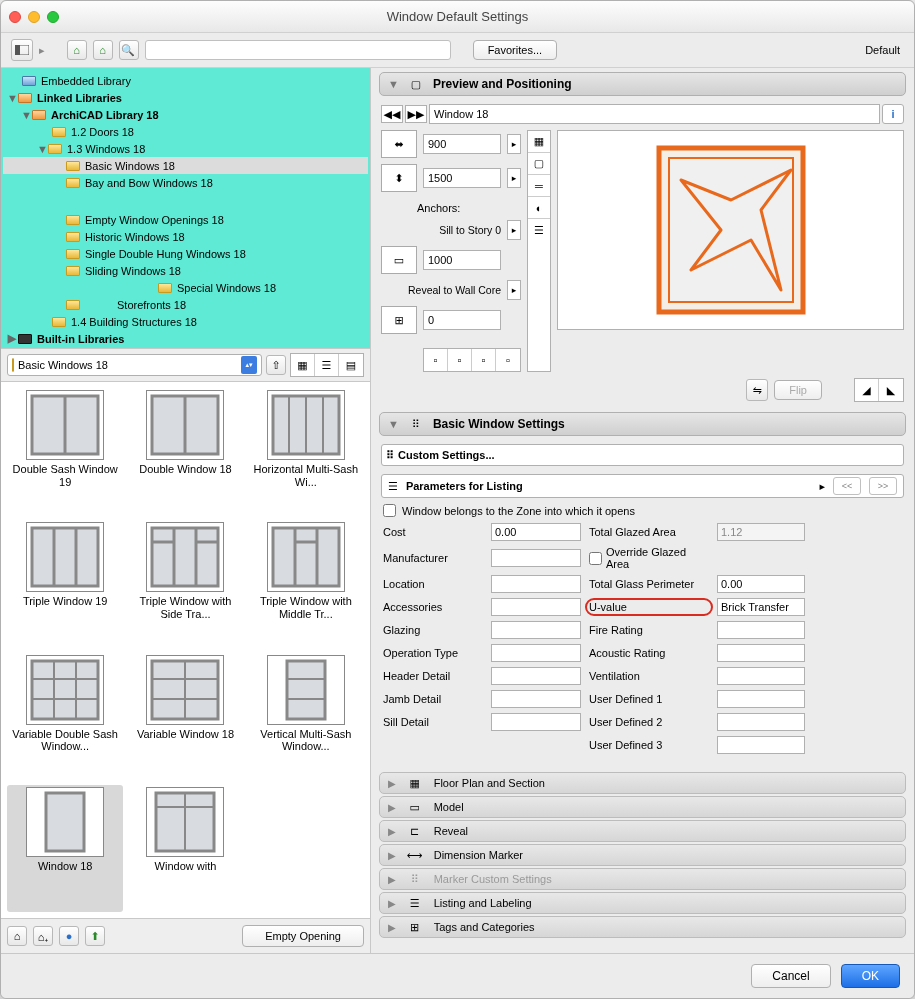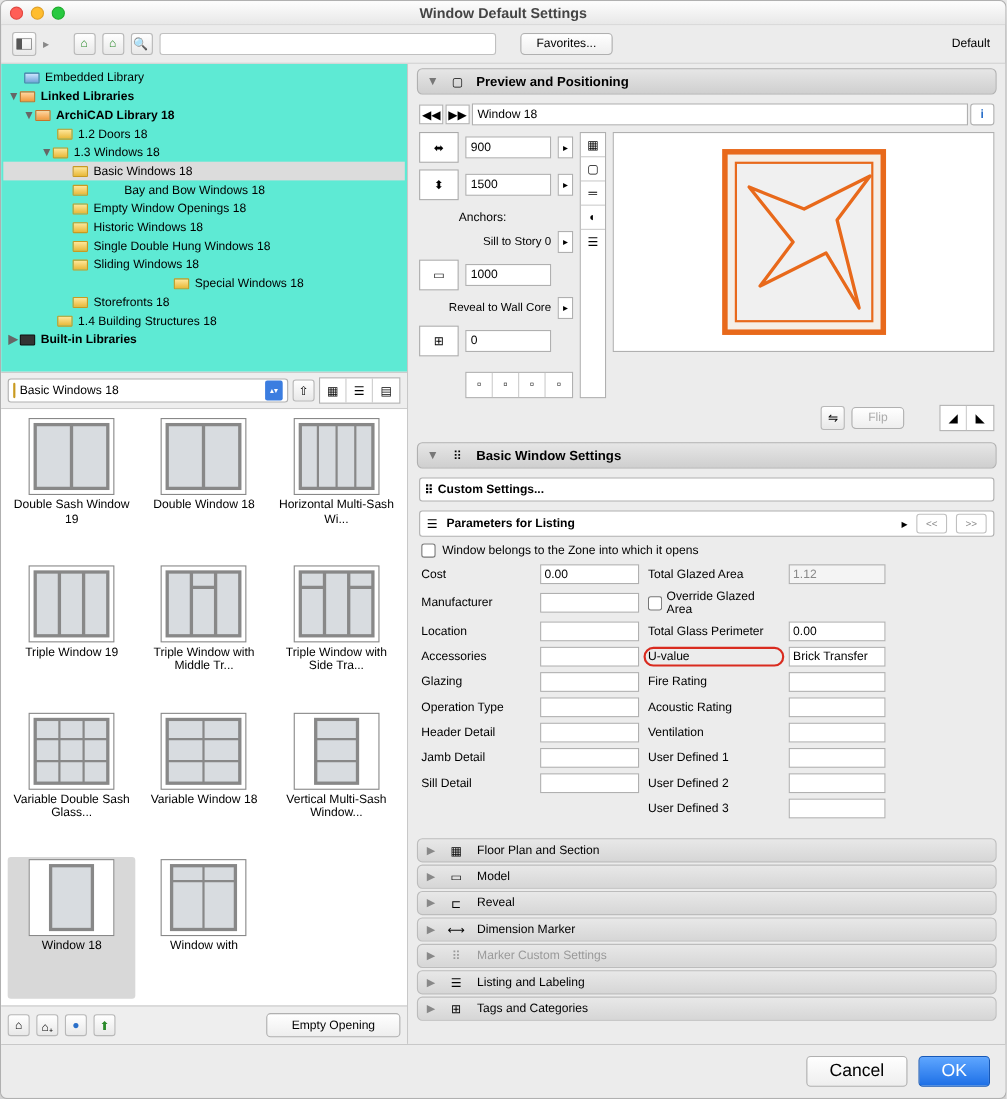--- a/index.html
+++ b/index.html
@@ -1,18 +1,18 @@
 <!DOCTYPE html>
 <html><head>
 <meta charset="utf-8">
 <style>
 * { box-sizing: border-box; margin: 0; padding: 0; font-family: -apple-system, "Helvetica Neue", Arial, sans-serif; font-size: 11px; }
 body { background: #f0f0f0; }
 .window { width: 915px; height: 999px; background: #ececec; border: 1px solid #b0b0b0; border-radius: 6px; margin: 0 auto; display: flex; flex-direction: column; box-shadow: 0 10px 30px rgba(0,0,0,0.3); }
-.titlebar { height: 22px; display: flex; align-items: center; padding: 0 8px; border-bottom: 1px solid #d0d0d0; background: linear-gradient(#fdfdfd,#e8e8e8); border-radius: 6px 6px 0 0; position: relative; font-weight: bold; }
+.titlebar { height: 32px; display: flex; align-items: center; padding: 0 8px; border-bottom: 1px solid #d0d0d0; background: linear-gradient(#fdfdfd,#e8e8e8); border-radius: 6px 6px 0 0; position: relative; }
 .traffic { display: flex; gap: 7px; }
 .tlight { width: 12px; height: 12px; border-radius: 50%; }
 .tlight.close { background: #ff5f57; border:1px solid #e14740; }
 .tlight.min { background: #ffbd2e; border:1px solid #e1a126; }
 .tlight.max { background: #28c940; border:1px solid #1dad2c; }
 .titletext { position:absolute; left:0; right:0; text-align:center; font-size: 13px; color:#444; }
 .toolbar-row { display:flex; align-items:center; padding: 6px 10px; gap:6px; border-bottom:1px solid #d0d0d0; }
 .icon-btn { width:22px; height:22px; border:1px solid #b8b8b8; border-radius:3px; background:linear-gradient(#fff,#e8e8e8); display:inline-flex; align-items:center; justify-content:center; cursor:pointer; }
 .icon-btn.small { width:20px; height:20px; }
 .push-btn { padding: 3px 14px; border:1px solid #b0b0b0; border-radius:4px; background:linear-gradient(#fff,#eee); cursor:pointer; font-size:11px; }
@@ -72,21 +72,21 @@
 .params-grid .lbl { font-size:11px; }
 .params-grid .inp { height:18px; border:1px solid #b0b0b0; background:#fff; padding:0 3px; font-size:11px; width:100%; }
 .params-grid .inp.ro { background:#f4f4f4; color:#888; }
 .highlight { position:relative; }
 .highlight::after { content:""; position:absolute; left:-4px; right:-4px; top:-3px; bottom:-3px; border:2px solid #d92b1f; border-radius:10px; pointer-events:none; }
 .collapsed-list { margin:0 8px; }
 .collapsed-section { display:flex; align-items:center; background:linear-gradient(#e8e8e8,#d6d6d6); border:1px solid #bcbcbc; border-radius:5px; height:22px; margin:2px 0; padding:0 8px; gap:10px; cursor:pointer; }
 .collapsed-section.dim { color:#9a9a9a; }
 .collapsed-section .disc { color:#888; font-size:10px; }
 .bottom-bar { display:flex; align-items:center; justify-content:flex-end; gap:10px; padding:10px 14px; border-top:1px solid #c8c8c8; background:#ececec; border-radius:0 0 6px 6px; }
-.btn { padding:4px 20px; border:1px solid #b0b0b0; border-radius:4px; background:linear-gradient(#fff,#eee); cursor:pointer; font-size:16px; }
+.btn { padding:4px 20px; border:1px solid #b0b0b0; border-radius:4px; background:linear-gradient(#fff,#eee); cursor:pointer; font-size:12px; }
 .btn.primary { background:linear-gradient(#5ea6ff,#1d6fe6); color:#fff; border-color:#1558b8; }
 .sec-icon { width:18px; height:14px; display:inline-flex; align-items:center; justify-content:center; }
 </style>
 </head>
 <body>
 
 <div class="window">
   <div class="titlebar">
     <div class="traffic">
       <div class="tlight close"></div>
@@ -151,57 +151,57 @@
               <span class="folder-yellow"></span>
             </span>
             <span>1.3 Windows 18</span>
           </div>
         <div class="tree-row selected" style="padding-left:62px;">
             <span class="ficon">
               <span class="folder-yellow"></span>
             </span>
             <span>Basic Windows 18</span>
           </div>
-        <div class="tree-row" style="padding-left:62px;gap:28px;">
+        <div class="tree-row" style="padding-left:62px;">
             <span class="ficon">
               <span class="folder-yellow"></span>
             </span>
             <span>Bay and Bow Windows 18</span>
           </div>
+        <div class="tree-row" style="padding-left:62px;margin-top:20px;">
+            <span class="ficon">
+              <span class="folder-yellow"></span>
+            </span>
+            <span>Empty Window Openings 18</span>
+          </div>
         <div class="tree-row" style="padding-left:62px;">
             <span class="ficon">
               <span class="folder-yellow"></span>
             </span>
-            <span>Empty Window Openings 18</span>
+            <span>Historic Windows 18</span>
           </div>
         <div class="tree-row" style="padding-left:62px;">
             <span class="ficon">
               <span class="folder-yellow"></span>
             </span>
-            <span>Historic Windows 18</span>
+            <span>Single Double Hung Windows 18</span>
           </div>
         <div class="tree-row" style="padding-left:62px;">
             <span class="ficon">
               <span class="folder-yellow"></span>
             </span>
-            <span>Single Double Hung Windows 18</span>
-          </div>
-        <div class="tree-row" style="padding-left:62px;">
-            <span class="ficon">
-              <span class="folder-yellow"></span>
-            </span>
             <span>Sliding Windows 18</span>
           </div>
         <div class="tree-row" style="padding-left:62px;justify-content:center;">
             <span class="ficon">
               <span class="folder-yellow"></span>
             </span>
             <span>Special Windows 18</span>
           </div>
-        <div class="tree-row" style="padding-left:62px;">
+        <div class="tree-row" style="padding-left:62px;gap:32px;">
             <span class="ficon">
               <span class="folder-yellow"></span>
             </span>
             <span>Storefronts 18</span>
           </div>
         <div class="tree-row" style="padding-left:48px;">
             <span class="ficon">
               <span class="folder-yellow"></span>
             </span>
             <span>1.4 Building Structures 18</span>
@@ -270,48 +270,48 @@
               </svg>
             </div>
             <div class="cap">Triple Window 19</div>
           </div>
         <div class="thumb">
             <div class="preview">
               <svg viewBox="0 0 70 62">
                 <rect x="2" y="2" width="66" height="58" fill="#d8dce0" stroke="#888" stroke-width="3"></rect>
                 <line x1="24" y1="2" x2="24" y2="60" stroke="#888" stroke-width="3"></line>
                 <line x1="46" y1="2" x2="46" y2="60" stroke="#888" stroke-width="3"></line>
-                <line x1="24" y1="16" x2="46" y2="16" stroke="#888" stroke-width="3"></line>
-              </svg>
-            </div>
-            <div class="cap">Triple Window with Middle Tr...</div>
+                <line x1="2" y1="16" x2="24" y2="16" stroke="#888" stroke-width="3"></line>
+                <line x1="46" y1="16" x2="68" y2="16" stroke="#888" stroke-width="3"></line>
+              </svg>
+            </div>
+            <div class="cap">Triple Window with Side Tra...</div>
           </div>
         <div class="thumb">
             <div class="preview">
               <svg viewBox="0 0 70 62">
                 <rect x="2" y="2" width="66" height="58" fill="#d8dce0" stroke="#888" stroke-width="3"></rect>
                 <line x1="24" y1="2" x2="24" y2="60" stroke="#888" stroke-width="3"></line>
                 <line x1="46" y1="2" x2="46" y2="60" stroke="#888" stroke-width="3"></line>
-                <line x1="2" y1="16" x2="24" y2="16" stroke="#888" stroke-width="3"></line>
-                <line x1="46" y1="16" x2="68" y2="16" stroke="#888" stroke-width="3"></line>
-              </svg>
-            </div>
-            <div class="cap">Triple Window with Side Tra...</div>
+                <line x1="24" y1="16" x2="46" y2="16" stroke="#888" stroke-width="3"></line>
+              </svg>
+            </div>
+            <div class="cap">Triple Window with Middle Tr...</div>
           </div>
         <div class="thumb">
             <div class="preview">
               <svg viewBox="0 0 70 62">
                 <rect x="2" y="2" width="66" height="58" fill="#d8dce0" stroke="#888" stroke-width="3"></rect>
                 <line x1="24" y1="2" x2="24" y2="60" stroke="#888" stroke-width="2"></line>
                 <line x1="46" y1="2" x2="46" y2="60" stroke="#888" stroke-width="2"></line>
                 <line x1="2" y1="20" x2="68" y2="20" stroke="#888" stroke-width="2"></line>
                 <line x1="2" y1="40" x2="68" y2="40" stroke="#888" stroke-width="2"></line>
               </svg>
             </div>
-            <div class="cap">Variable Double Sash Glass...</div>
+            <div class="cap">Variable Double Sash Window...</div>
           </div>
         <div class="thumb">
             <div class="preview">
               <svg viewBox="0 0 70 62">
                 <rect x="2" y="2" width="66" height="58" fill="#d8dce0" stroke="#888" stroke-width="3"></rect>
                 <line x1="35" y1="2" x2="35" y2="60" stroke="#888" stroke-width="2"></line>
                 <line x1="2" y1="20" x2="68" y2="20" stroke="#888" stroke-width="2"></line>
                 <line x1="2" y1="40" x2="68" y2="40" stroke="#888" stroke-width="2"></line>
               </svg>
             </div>

